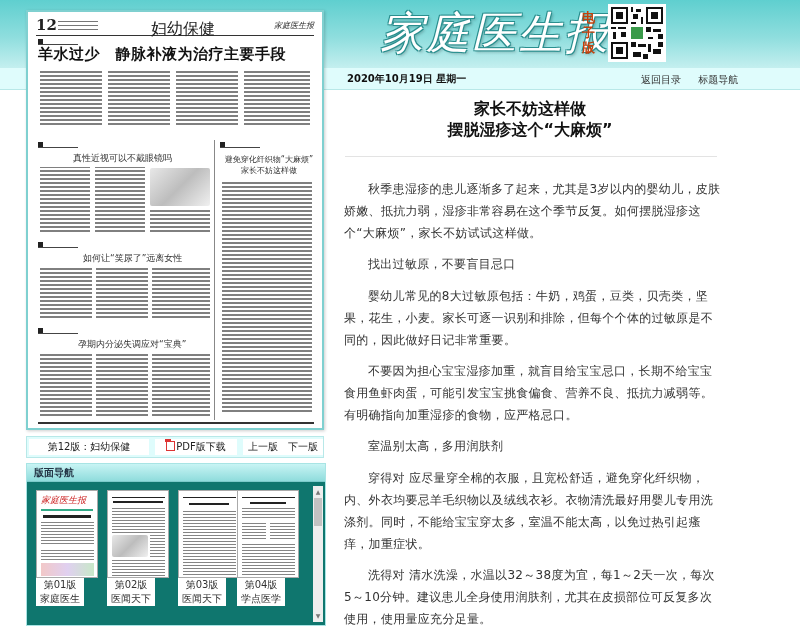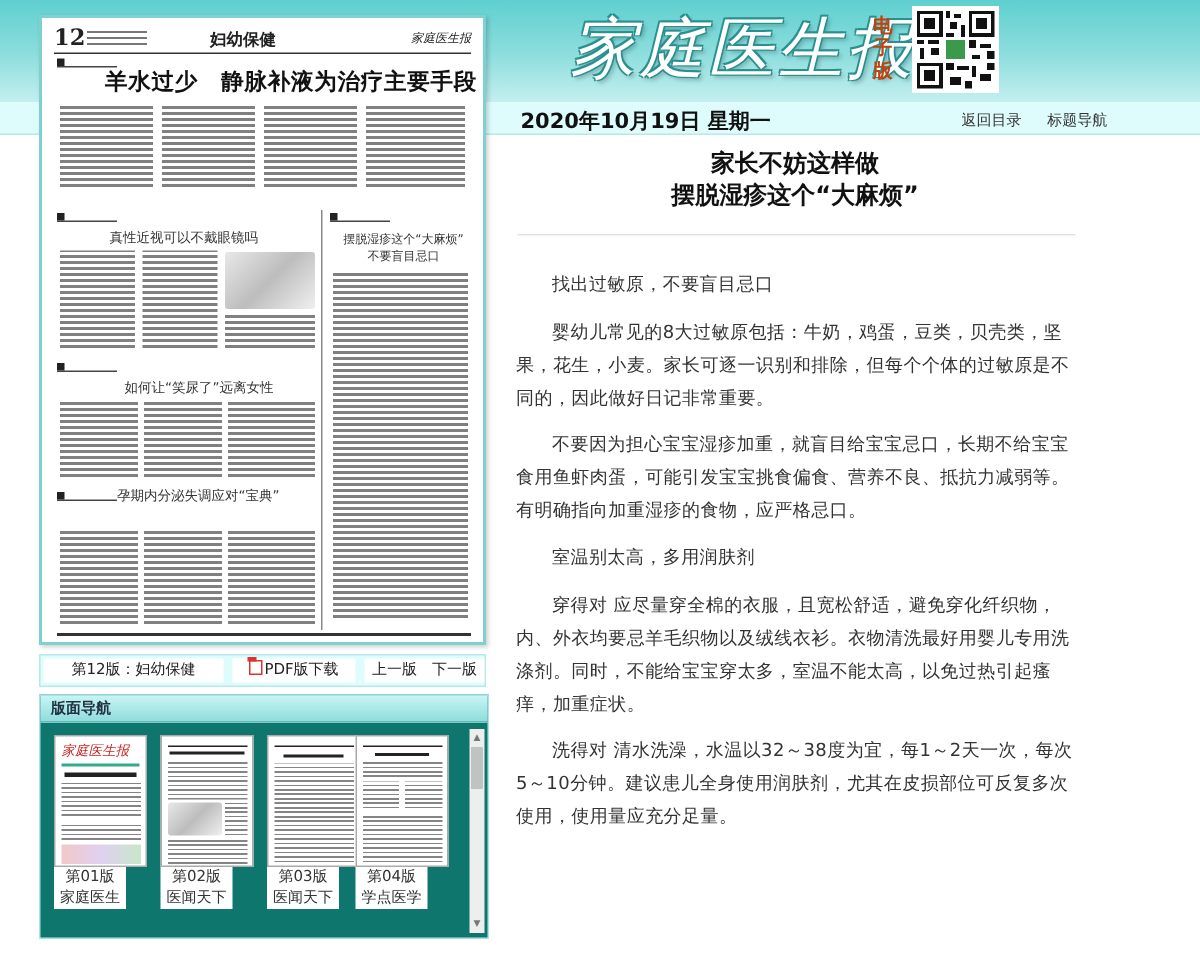--- a/index.html
+++ b/index.html
@@ -24,39 +24,39 @@
   }
   .edition {
     position: absolute; left: 582px; top: 10px; width: 14px;
     font-family: "DejaVu Serif", serif; font-size: 13px; line-height: 15px; color: #c2410c; font-weight: bold;
   }
   .qr {
     position: absolute; left: 608px; top: 4px; width: 58px; height: 58px; background: #fff; padding: 3px;
   }
   .qr svg { width: 52px; height: 52px; display: block; }
 
-  .date { position: absolute; left: 347px; top: 72px; font-size: 14px; font-weight: bold; color: #111; }
+  .date { position: absolute; left: 347px; top: 72px; font-size: 10px; font-weight: bold; color: #111; }
   .top-links { position: absolute; left: 641px; top: 73px; font-size: 10px; color: #333; }
   .top-links span { margin-right: 14px; cursor: pointer; }
 
   
   .paper-frame {
     position: absolute; left: 26px; top: 10px; width: 298px; height: 420px;
     background: #fff; border: 2px solid #7fd0d0; box-shadow: 1px 1px 3px rgba(0,0,0,.2);
     overflow: hidden;
   }
   .np-top { position: absolute; left: 8px; top: 6px; right: 8px; height: 18px; border-bottom: 1px solid #333; }
   .np-num { position: absolute; left: 0; top: -2px; font-family: "DejaVu Serif", serif; font-weight: bold; font-size: 15px; }
-  .np-sec { position: absolute; left: 104px; top: 1px; font-weight: bold; font-size: 11px; }
+  .np-sec { position: absolute; left: 115px; top: 1px; font-weight: normal; font-size: 16px; }
   .np-brand { position: absolute; right: 0; top: 2px; font-family: "DejaVu Serif", serif; font-size: 8px; font-style: italic; }
   .np-meta { position: absolute; left: 22px; top: 2px; width: 40px; height: 10px;
     background: repeating-linear-gradient(0deg, #777 0 1px, transparent 1px 4px); }
   .np-label { position: absolute; height: 6px; width: 40px; border-bottom: 1px solid #444; }
   .np-label::before { content: ""; position: absolute; left: 0; top: 0; width: 5px; height: 5px; background: #222; }
-  .np-headline { position: absolute; left: 10px; top: 33px; width: 280px; text-align: right;
+  .np-headline { position: absolute; left: 10px; top: 33px; width: 280px; text-align: left;
     font-family: "DejaVu Serif", serif; font-weight: bold; font-size: 15px; letter-spacing: 0.5px; color: #111; }
   .np-text { position: absolute;
     background: repeating-linear-gradient(0deg, #555 0 2px, #fff 2px 4px);
     opacity: 0.75; }
   .np-sub { position: absolute; font-size: 9px; color: #333; text-align: center; white-space: nowrap; }
   .np-photo { position: absolute; background: linear-gradient(135deg, #e8e8e8, #bdbdbd 50%, #f0f0f0); border-radius: 2px; }
   .np-rule { position: absolute; left: 10px; width: 276px; height: 2px; background: #333; }
   .np-vrule { position: absolute; width: 1px; background: #888; }
 
   
@@ -165,31 +165,31 @@
 
   <div class="np-label" style="left:10px;top:130px;"></div>
   <div class="np-sub" style="left:45px;top:140px;">真性近视可以不戴眼镜吗</div>
   <div class="np-text" style="left:12px;top:155px;width:50px;height:65px;"></div>
   <div class="np-text" style="left:67px;top:155px;width:50px;height:65px;"></div>
   <div class="np-photo" style="left:122px;top:156px;width:60px;height:38px;"></div>
   <div class="np-text" style="left:122px;top:198px;width:60px;height:22px;"></div>
 
   <div class="np-vrule" style="left:186px;top:128px;height:280px;"></div>
   <div class="np-label" style="left:192px;top:130px;"></div>
-  <div class="np-sub" style="left:196px;top:142px;width:90px;white-space:normal;line-height:11px;font-size:8px;">摆脱湿疹这个“大麻烦” 不要盲目忌口</div>
+  <div class="np-sub" style="left:196px;top:142px;width:90px;white-space:normal;line-height:11px;font-size:8px;">避免穿化纤织物“大麻烦” 家长不妨这样做</div>
   <div class="np-text" style="left:194px;top:170px;width:90px;height:230px;"></div>
 
   <div class="np-label" style="left:10px;top:230px;"></div>
   <div class="np-sub" style="left:55px;top:240px;">如何让“笑尿了”远离女性</div>
   <div class="np-text" style="left:12px;top:256px;width:52px;height:50px;"></div>
   <div class="np-text" style="left:68px;top:256px;width:52px;height:50px;"></div>
   <div class="np-text" style="left:124px;top:256px;width:58px;height:50px;"></div>
 
   <div class="np-label" style="left:10px;top:316px;"></div>
-  <div class="np-sub" style="left:50px;top:312px;">孕期内分泌失调应对“宝典”</div>
+  <div class="np-sub" style="left:50px;top:326px;">孕期内分泌失调应对“宝典”</div>
   <div class="np-text" style="left:12px;top:342px;width:52px;height:62px;"></div>
   <div class="np-text" style="left:68px;top:342px;width:52px;height:62px;"></div>
   <div class="np-text" style="left:124px;top:342px;width:58px;height:62px;"></div>
 
   <div class="np-rule" style="top:410px;"></div>
 </div>
 
 <div class="pagebar">
   <div class="cell" style="left:2px;width:120px;">第12版：妇幼保健</div>
   <div class="cell" style="left:128px;width:82px;">
@@ -259,19 +259,20 @@
   </div>
 </div>
 
 <div class="article-title">
   <div>家长不妨这样做</div>
   <div>摆脱湿疹这个“大麻烦”</div>
 </div>
 <div class="article-hr"></div>
 
 <div class="article-body">
+  <p>秋季患湿疹的患儿逐渐多了起来，尤其是3岁以内的婴幼儿，皮肤娇嫩、抵抗力弱，湿疹非常容易在这个季节反复。如何摆脱湿疹这个“大麻烦”，家长不妨试试这样做。</p>
   <p class="sub">找出过敏原，不要盲目忌口</p>
   <p>婴幼儿常见的8大过敏原包括：牛奶，鸡蛋，豆类，贝壳类，坚果，花生，小麦。家长可逐一识别和排除，但每个个体的过敏原是不同的，因此做好日记非常重要。</p>
   <p>不要因为担心宝宝湿疹加重，就盲目给宝宝忌口，长期不给宝宝食用鱼虾肉蛋，可能引发宝宝挑食偏食、营养不良、抵抗力减弱等。有明确指向加重湿疹的食物，应严格忌口。</p>
   <p class="sub">室温别太高，多用润肤剂</p>
   <p>穿得对 应尽量穿全棉的衣服，且宽松舒适，避免穿化纤织物，内、外衣均要忌羊毛织物以及绒线衣衫。衣物清洗最好用婴儿专用洗涤剂。同时，不能给宝宝穿太多，室温不能太高，以免过热引起瘙痒，加重症状。</p>
   <p>洗得对 清水洗澡，水温以32～38度为宜，每1～2天一次，每次5～10分钟。建议患儿全身使用润肤剂，尤其在皮损部位可反复多次使用，使用量应充分足量。</p>
 </div>
 
 </body></html>

